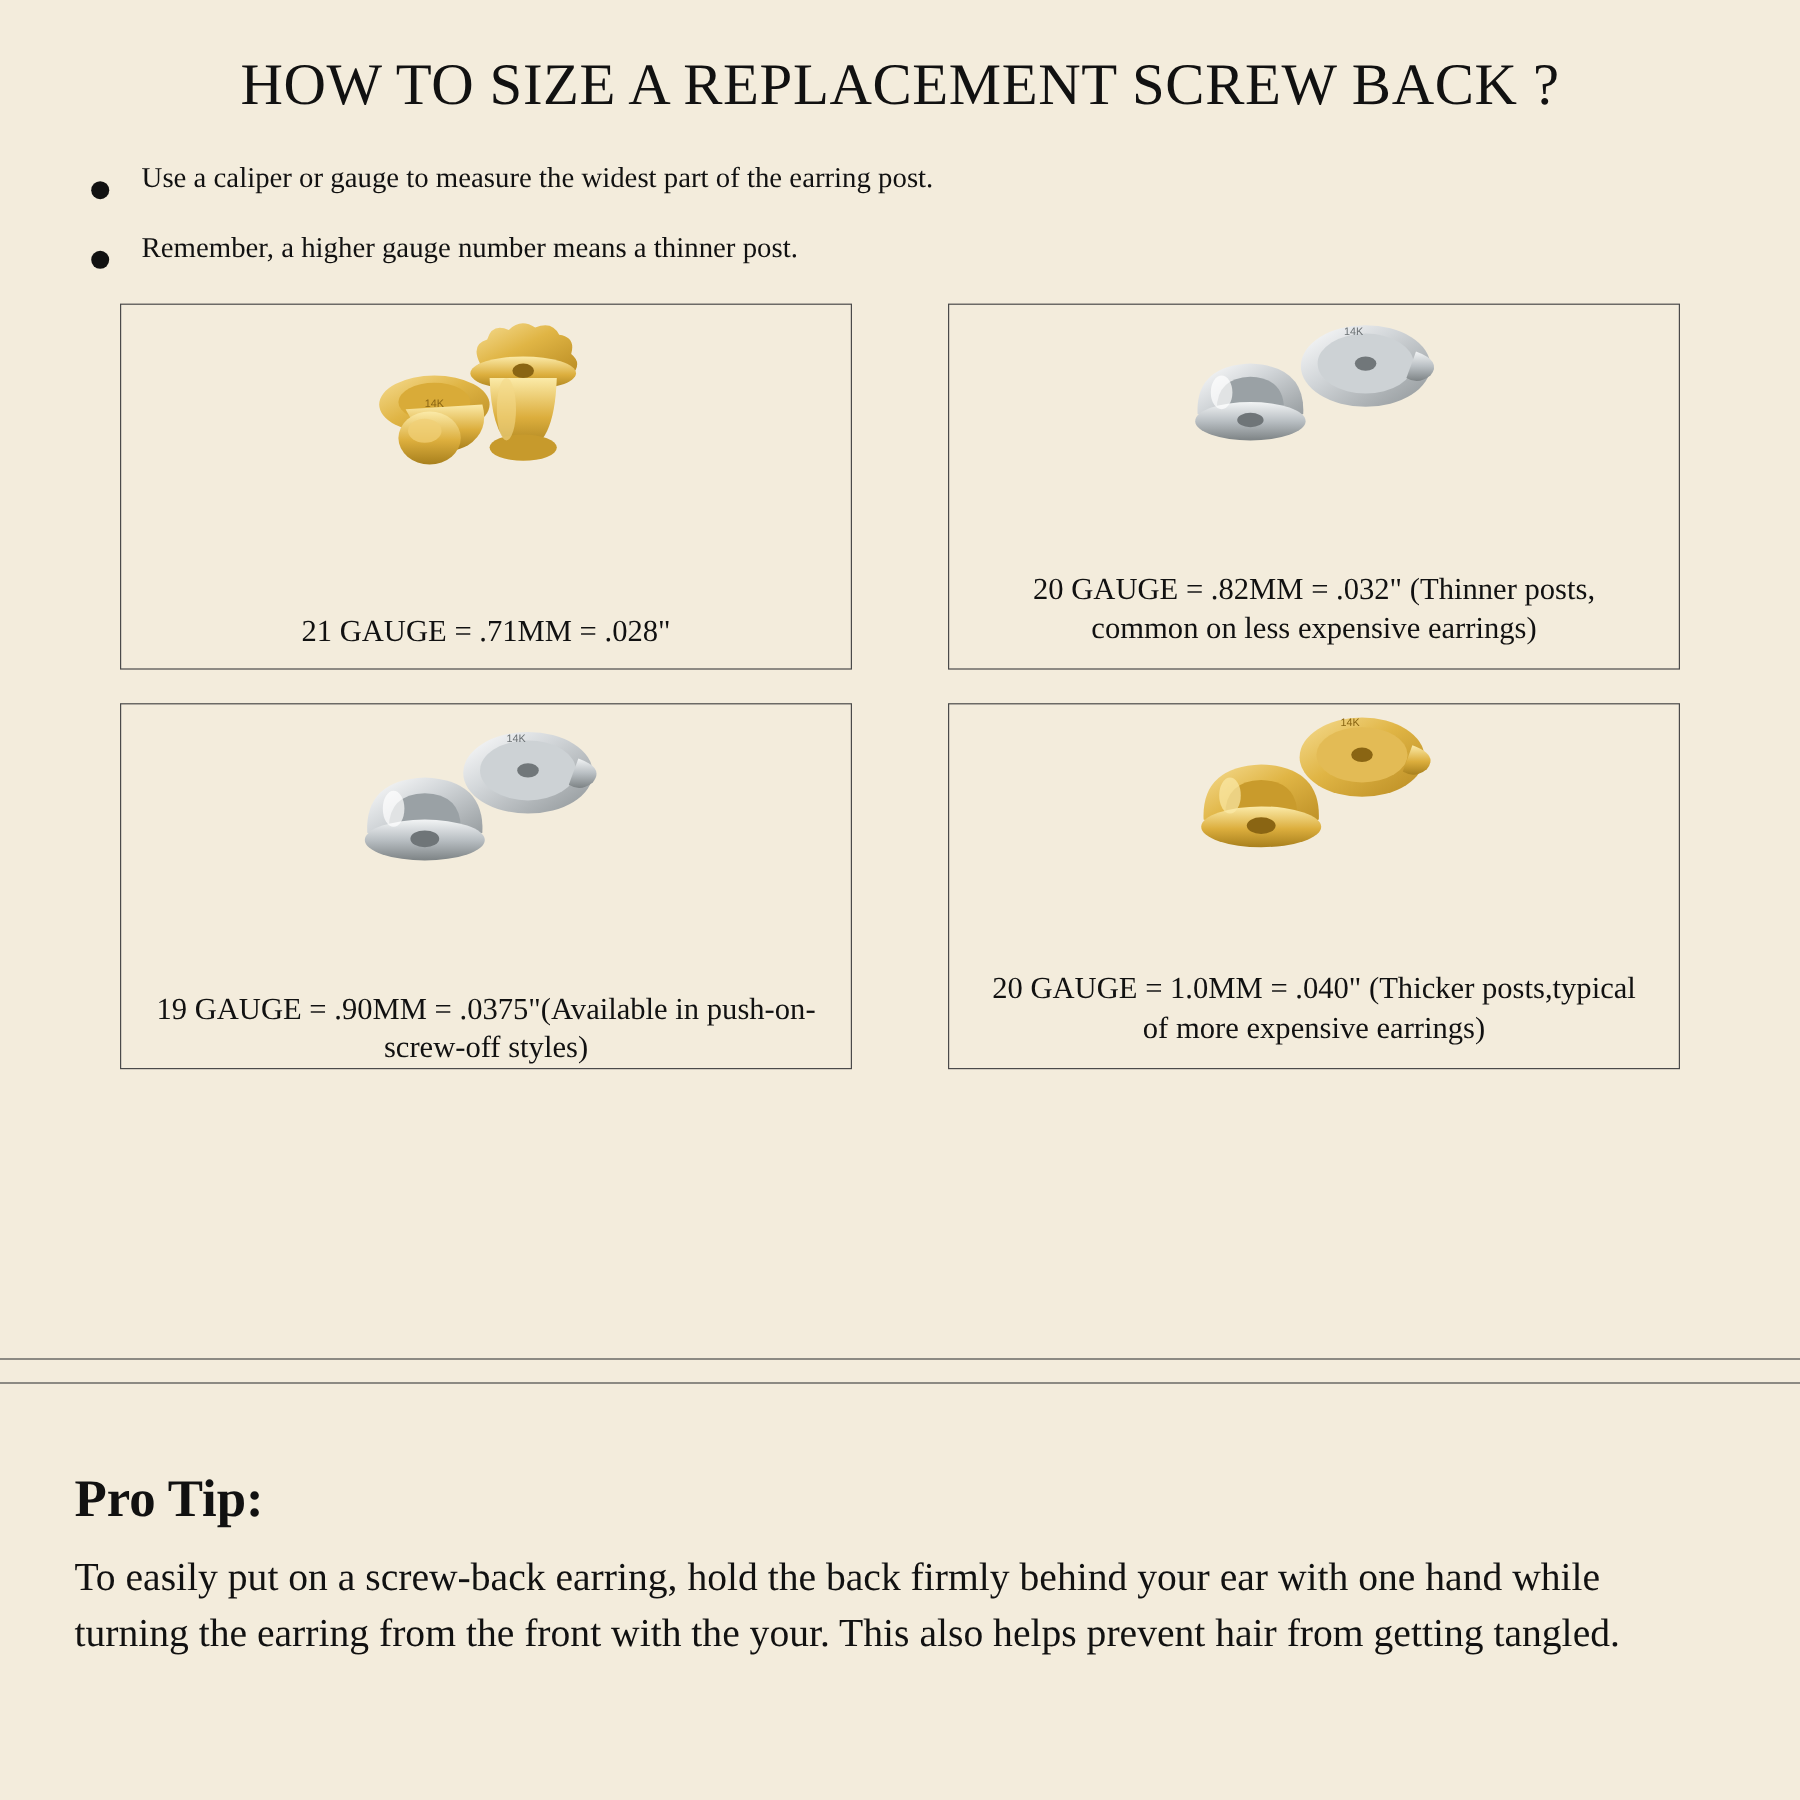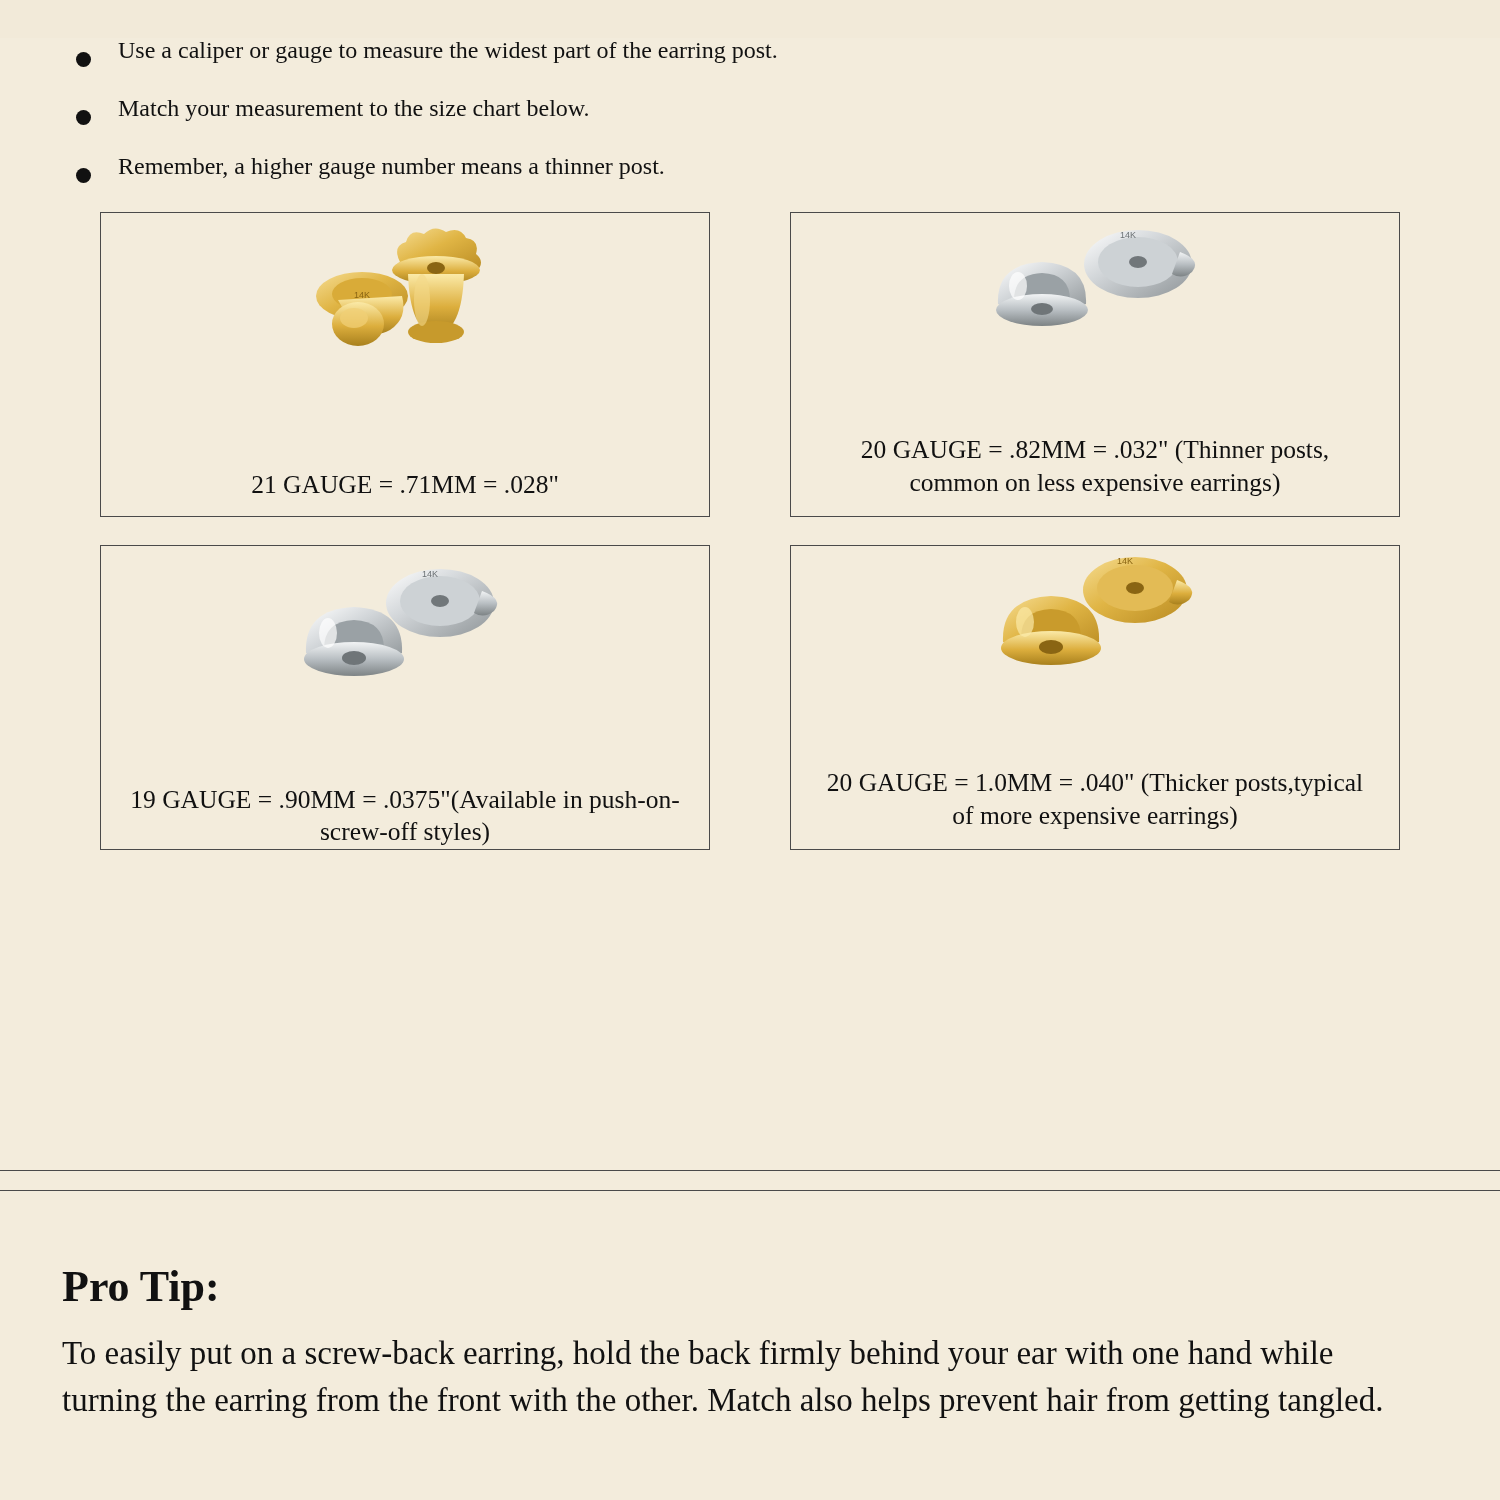--- a/index.html
+++ b/index.html
@@ -119,32 +119,29 @@
     max-width: 1330px;
   }
   
   svg.art-svg { display:block; }
 </style>
 </head>
 <body>
 
 <div class="page">
 
+  <div class="title">HOW TO SIZE A REPLACEMENT SCREW BACK ?</div>
 
   <ul class="bullets">
     <li>
       <span class="dot"></span>
       <span>Use a caliper or gauge to measure the widest part of the earring post.</span>
     </li>
     <li>
       <span class="dot"></span>
-      <span>Match your measurement to the size chart below.</span>
-    </li>
-    <li>
-      <span class="dot"></span>
       <span>Remember, a higher gauge number means a thinner post.</span>
     </li>
   </ul>
 
   <div class="grid">
 
     <div class="card">
       <div class="art">
         <svg class="art-svg" width="230" height="190" viewBox="0 0 230 190" aria-hidden="true">
           <defs>
@@ -266,16 +263,16 @@
       <div class="caption">20 GAUGE = 1.0MM = .040" (Thicker posts,typical of more expensive earrings)</div>
     </div>
 
   </div>
 
   <div class="divider" style="top:1132px;"></div>
   <div class="divider" style="top:1152px;"></div>
 
   <div class="protip-wrap">
     <div class="protip-title">Pro Tip:</div>
-    <div class="protip-body">To easily put on a screw-back earring, hold the back firmly behind your ear with one hand while turning the earring from the front with the other. Match also helps prevent hair from getting tangled.</div>
+    <div class="protip-body">To easily put on a screw-back earring, hold the back firmly behind your ear with one hand while turning the earring from the front with the your. This also helps prevent hair from getting tangled.</div>
   </div>
 
 </div>
 
 </body></html>

